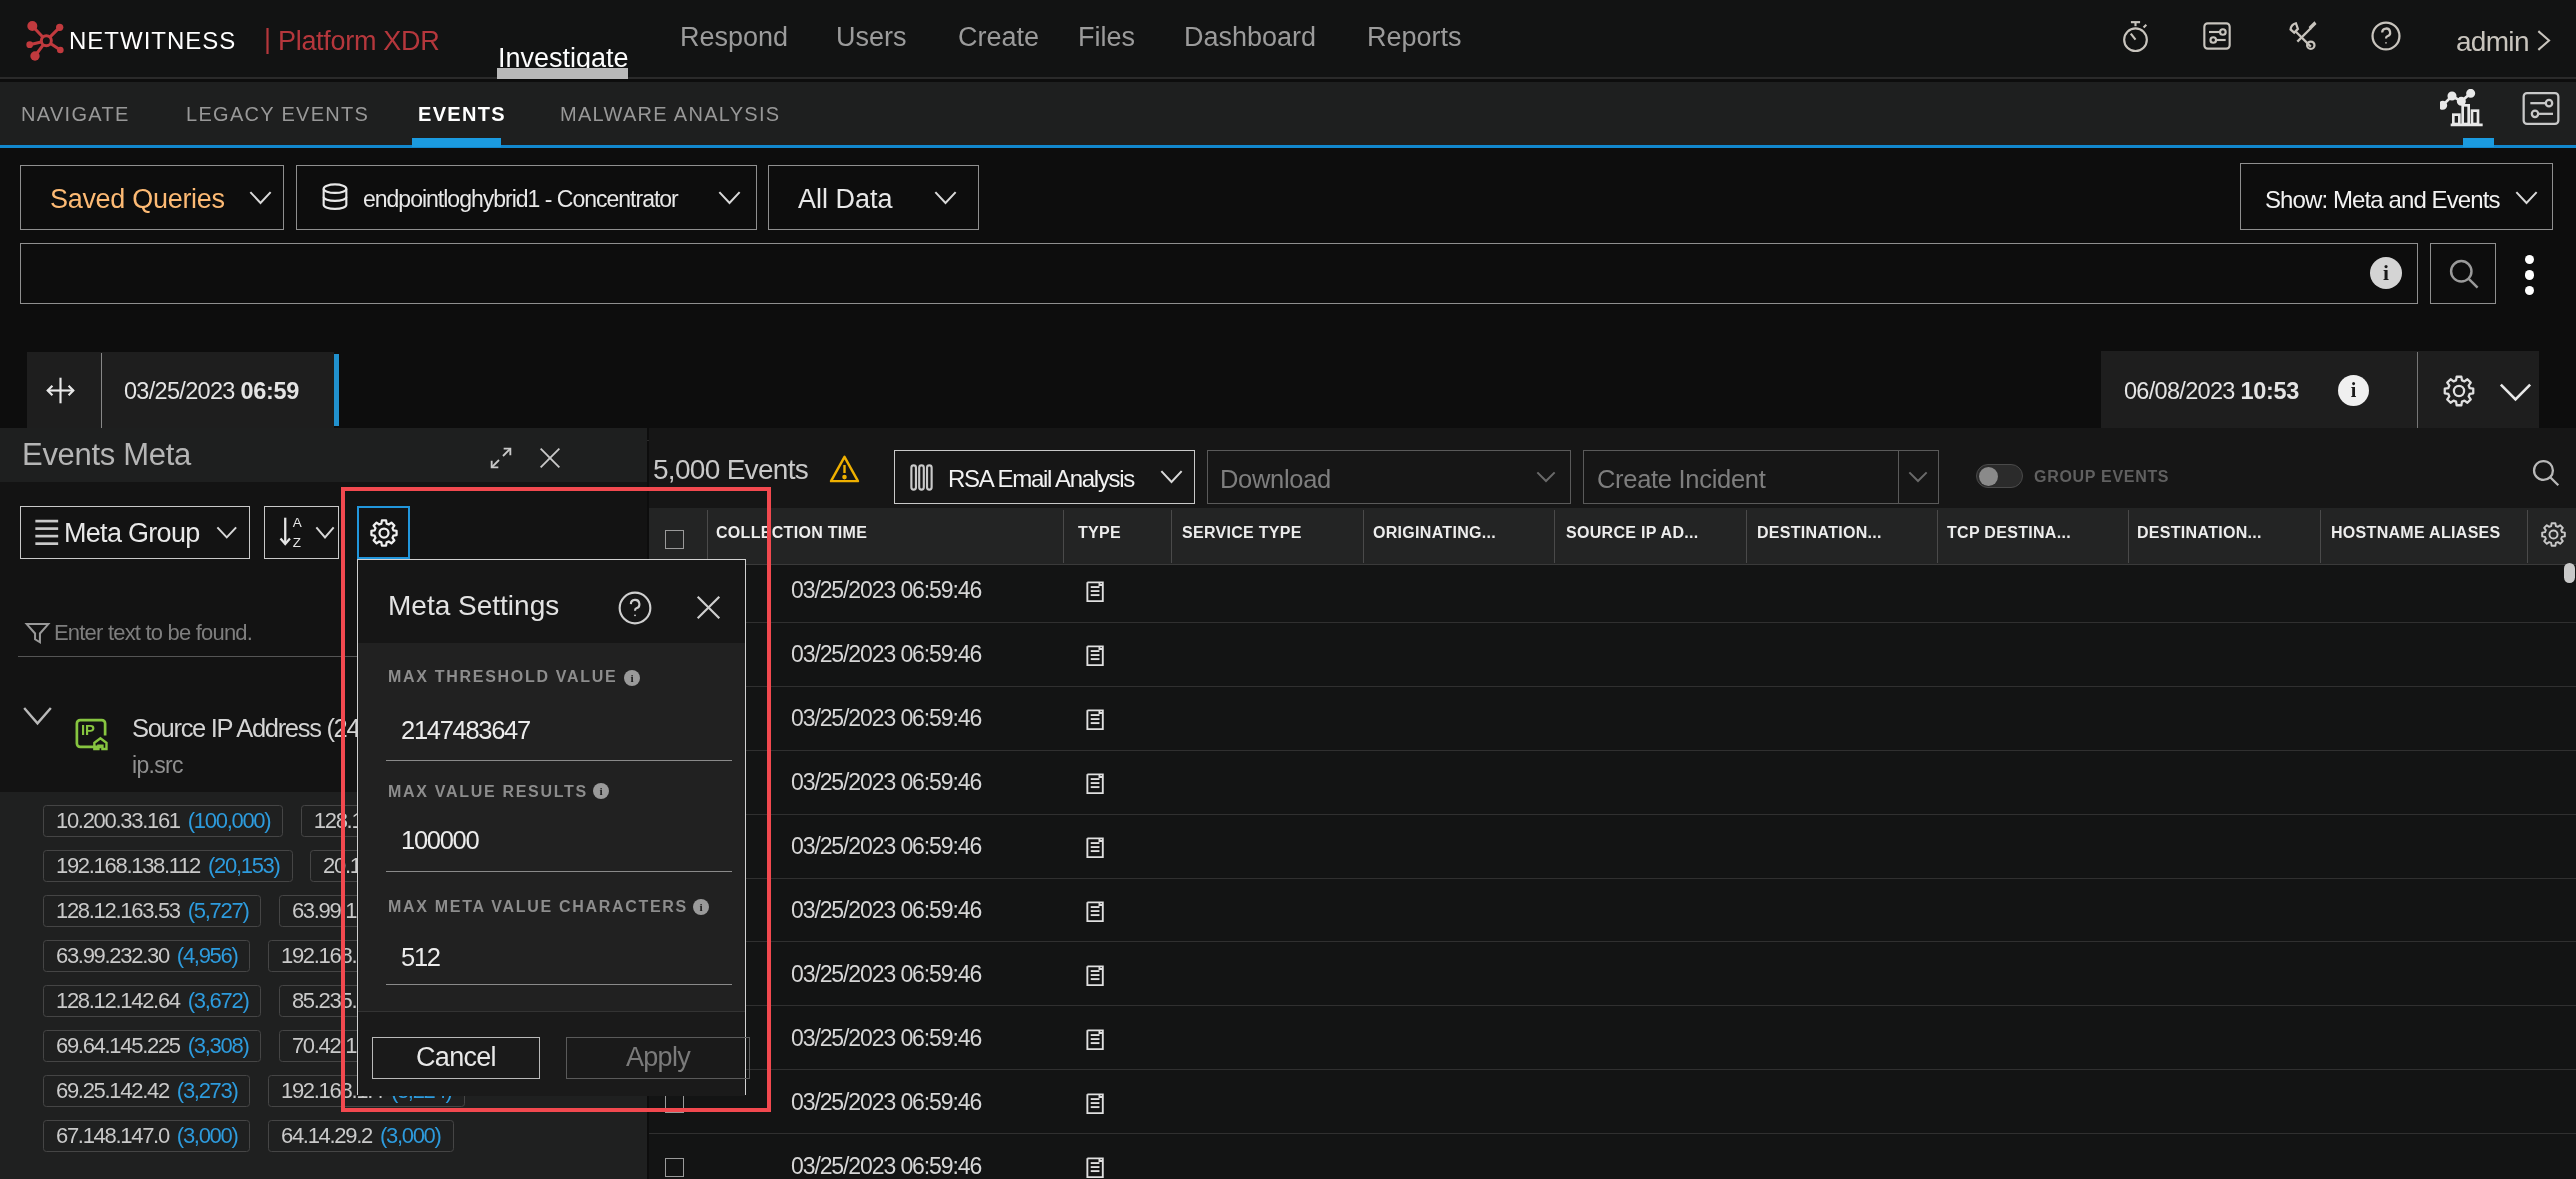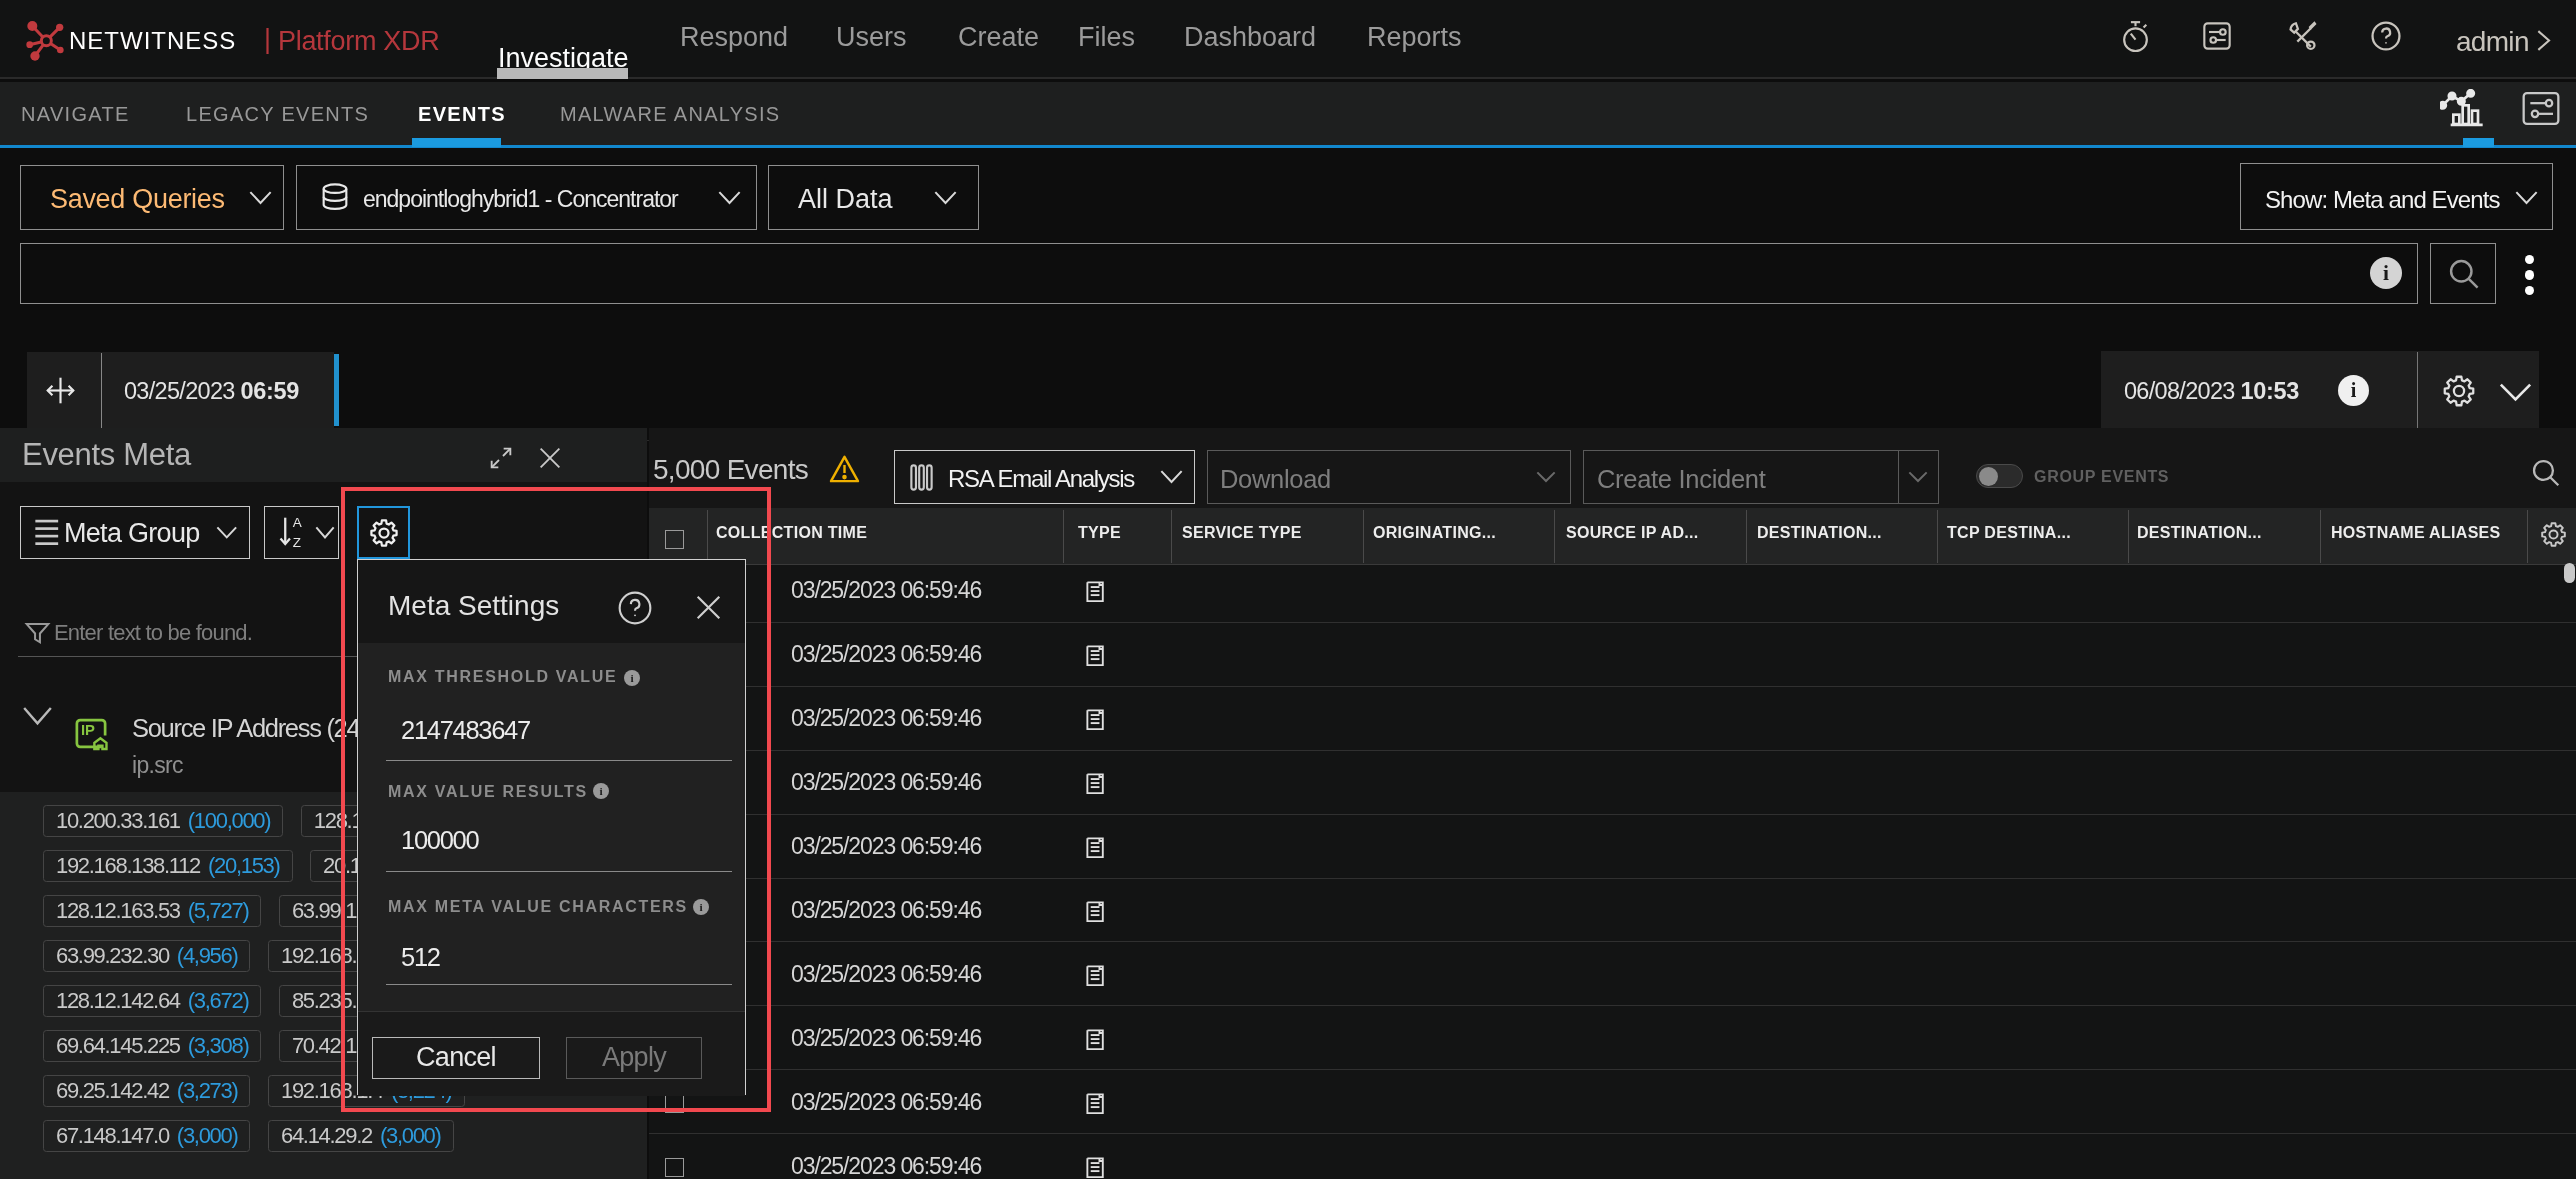--- a/index.html
+++ b/index.html
@@ -444,21 +444,21 @@
   <div class="plabel" style="top:223px;">MAX VALUE RESULTS</div>
   <div class="pinfo" style="left:235px;top:223px;">i</div>
   <div class="pvalue" style="top:266px;">100000</div>
   <div class="pline" style="top:311px;"></div>
   <div class="plabel" style="top:338px;">MAX META VALUE CHARACTERS</div>
   <div class="pinfo" style="left:335px;top:339px;">i</div>
   <div class="pvalue" style="top:383px;">512</div>
   <div class="pline" style="top:424px;"></div>
   <div style="position:absolute;left:0;top:451px;width:100%;height:85px;background:#1a1a1a;border-top:1.3px solid #333;"></div>
   <div style="position:absolute;left:14px;top:477px;width:168px;height:42px;border:1.3px solid #b9b9b9;color:#e8e8e8;font-size:27px;letter-spacing:-0.7px;text-align:center;line-height:39px;">Cancel</div>
-  <div style="position:absolute;left:208px;top:477px;width:136px;height:42px;border:1.3px solid #5a5a5a;color:#7a7a7a;font-size:27px;letter-spacing:-0.7px;text-align:center;line-height:39px;">Apply</div>
+  <div style="position:absolute;left:208px;top:477px;width:184px;height:42px;border:1.3px solid #5a5a5a;color:#7a7a7a;font-size:27px;letter-spacing:-0.7px;text-align:center;line-height:39px;">Apply</div>
 </div>
 
 <div class="abs" style="left:341px;top:487px;width:430px;height:625px;border:4.7px solid #f2494f;"></div>
 
 </div>
 <style>
 .hdr { font-size:16px; font-weight:bold; letter-spacing:0.3px; color:#ededed; }
 .plabel { position:absolute; left:30px; font-size:16px; font-weight:bold; letter-spacing:1.7px; color:#8d8d8d; white-space:nowrap; }
 .pinfo { position:absolute; width:16px; height:16px; border-radius:50%; background:#9a9a9a; color:#1a1a1a; font-size:11.4px; font-weight:bold; text-align:center; line-height:16px; font-family:'Liberation Serif',serif; }
 .pvalue { position:absolute; left:43px; font-size:25.5px; letter-spacing:-1.3px; color:#ececec; }

